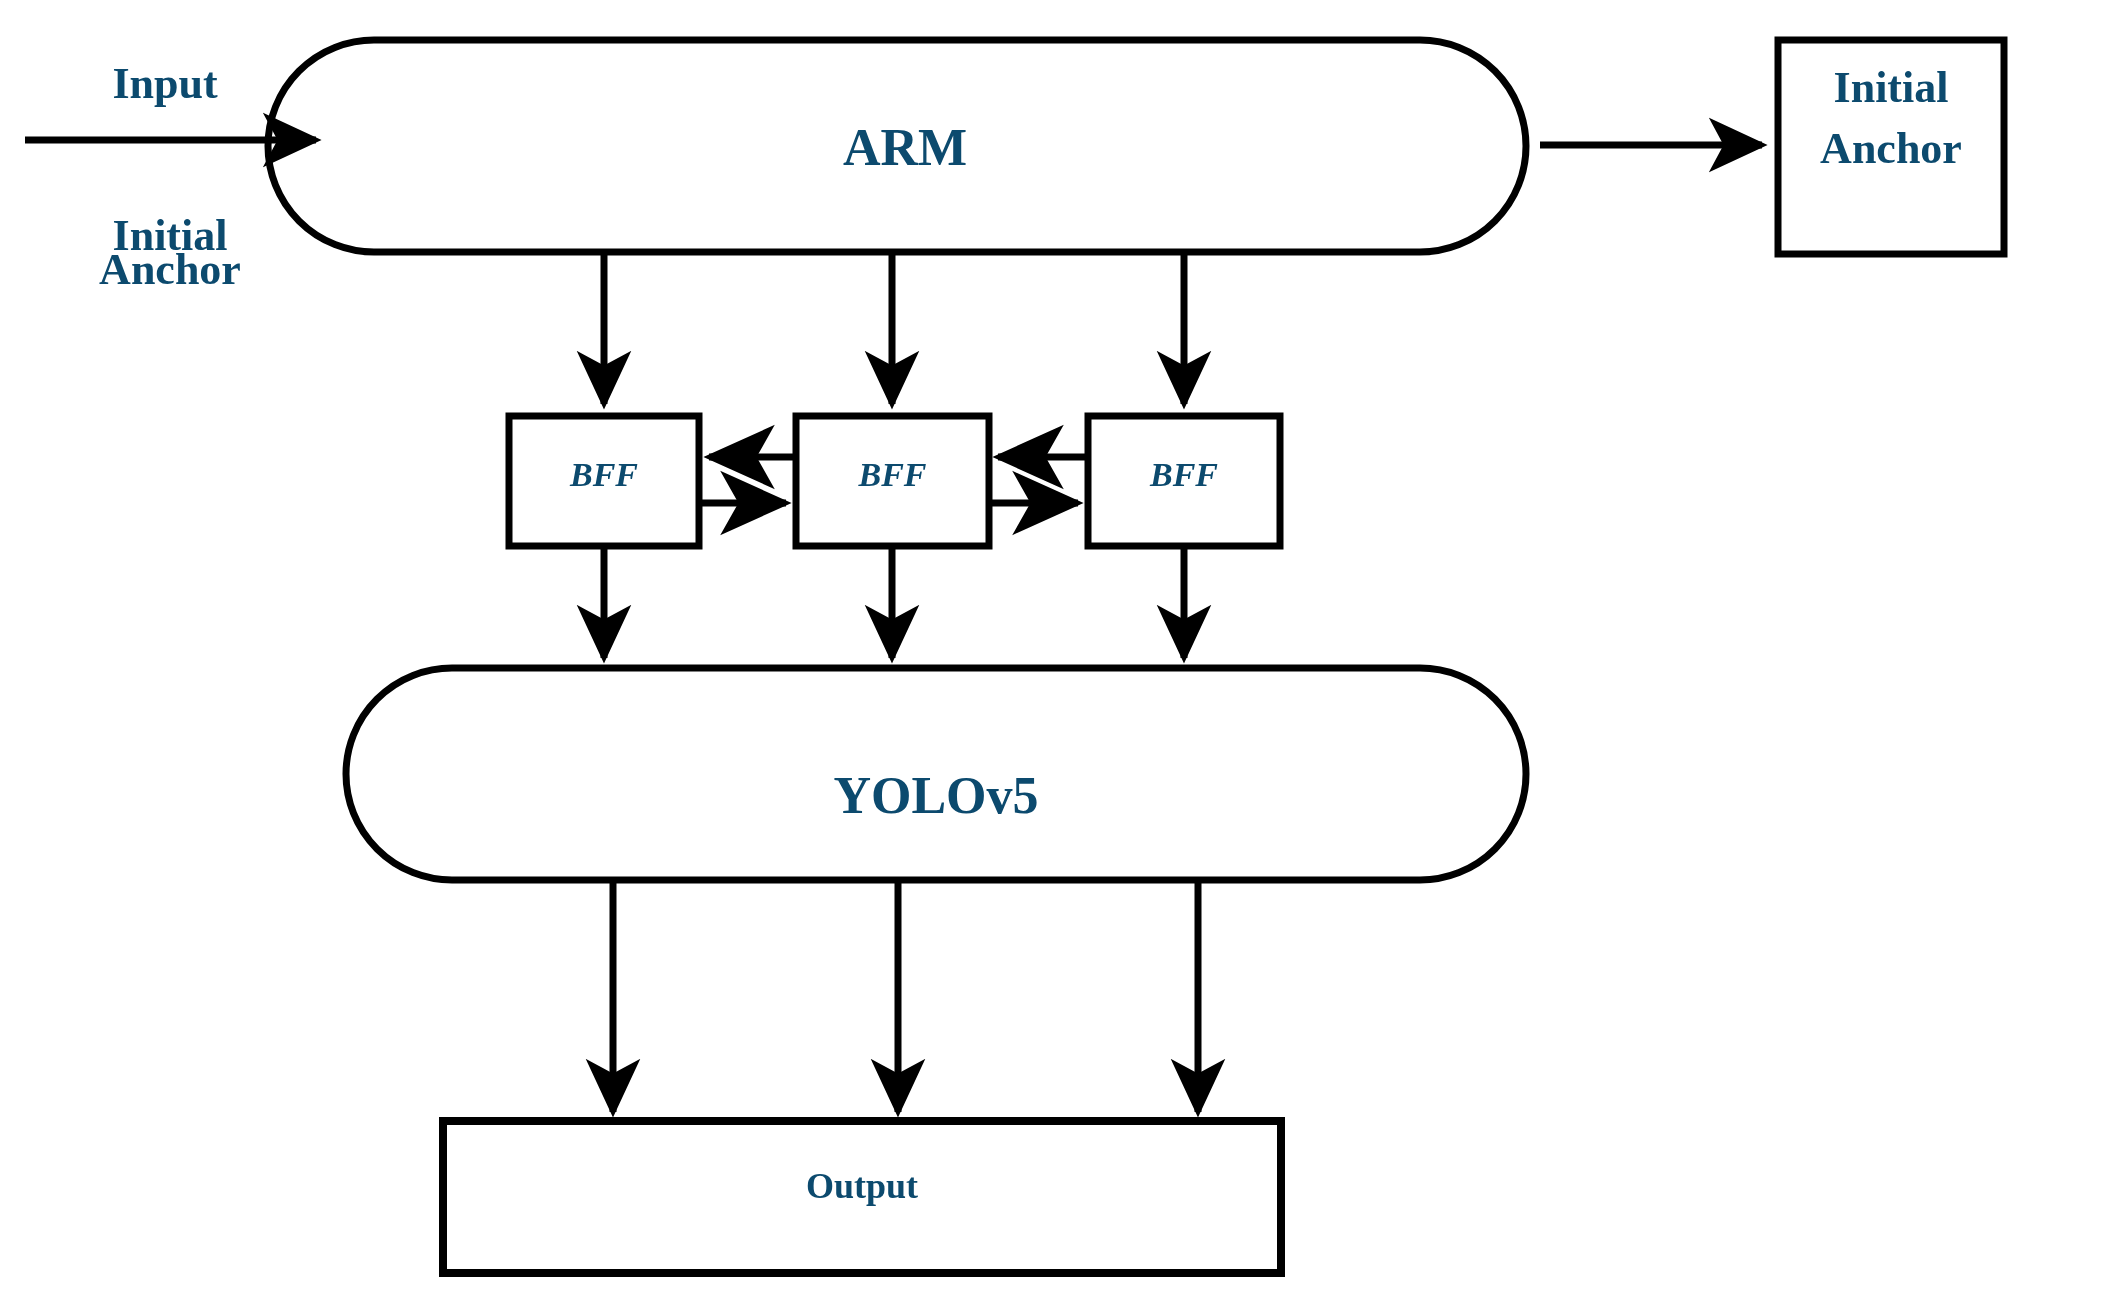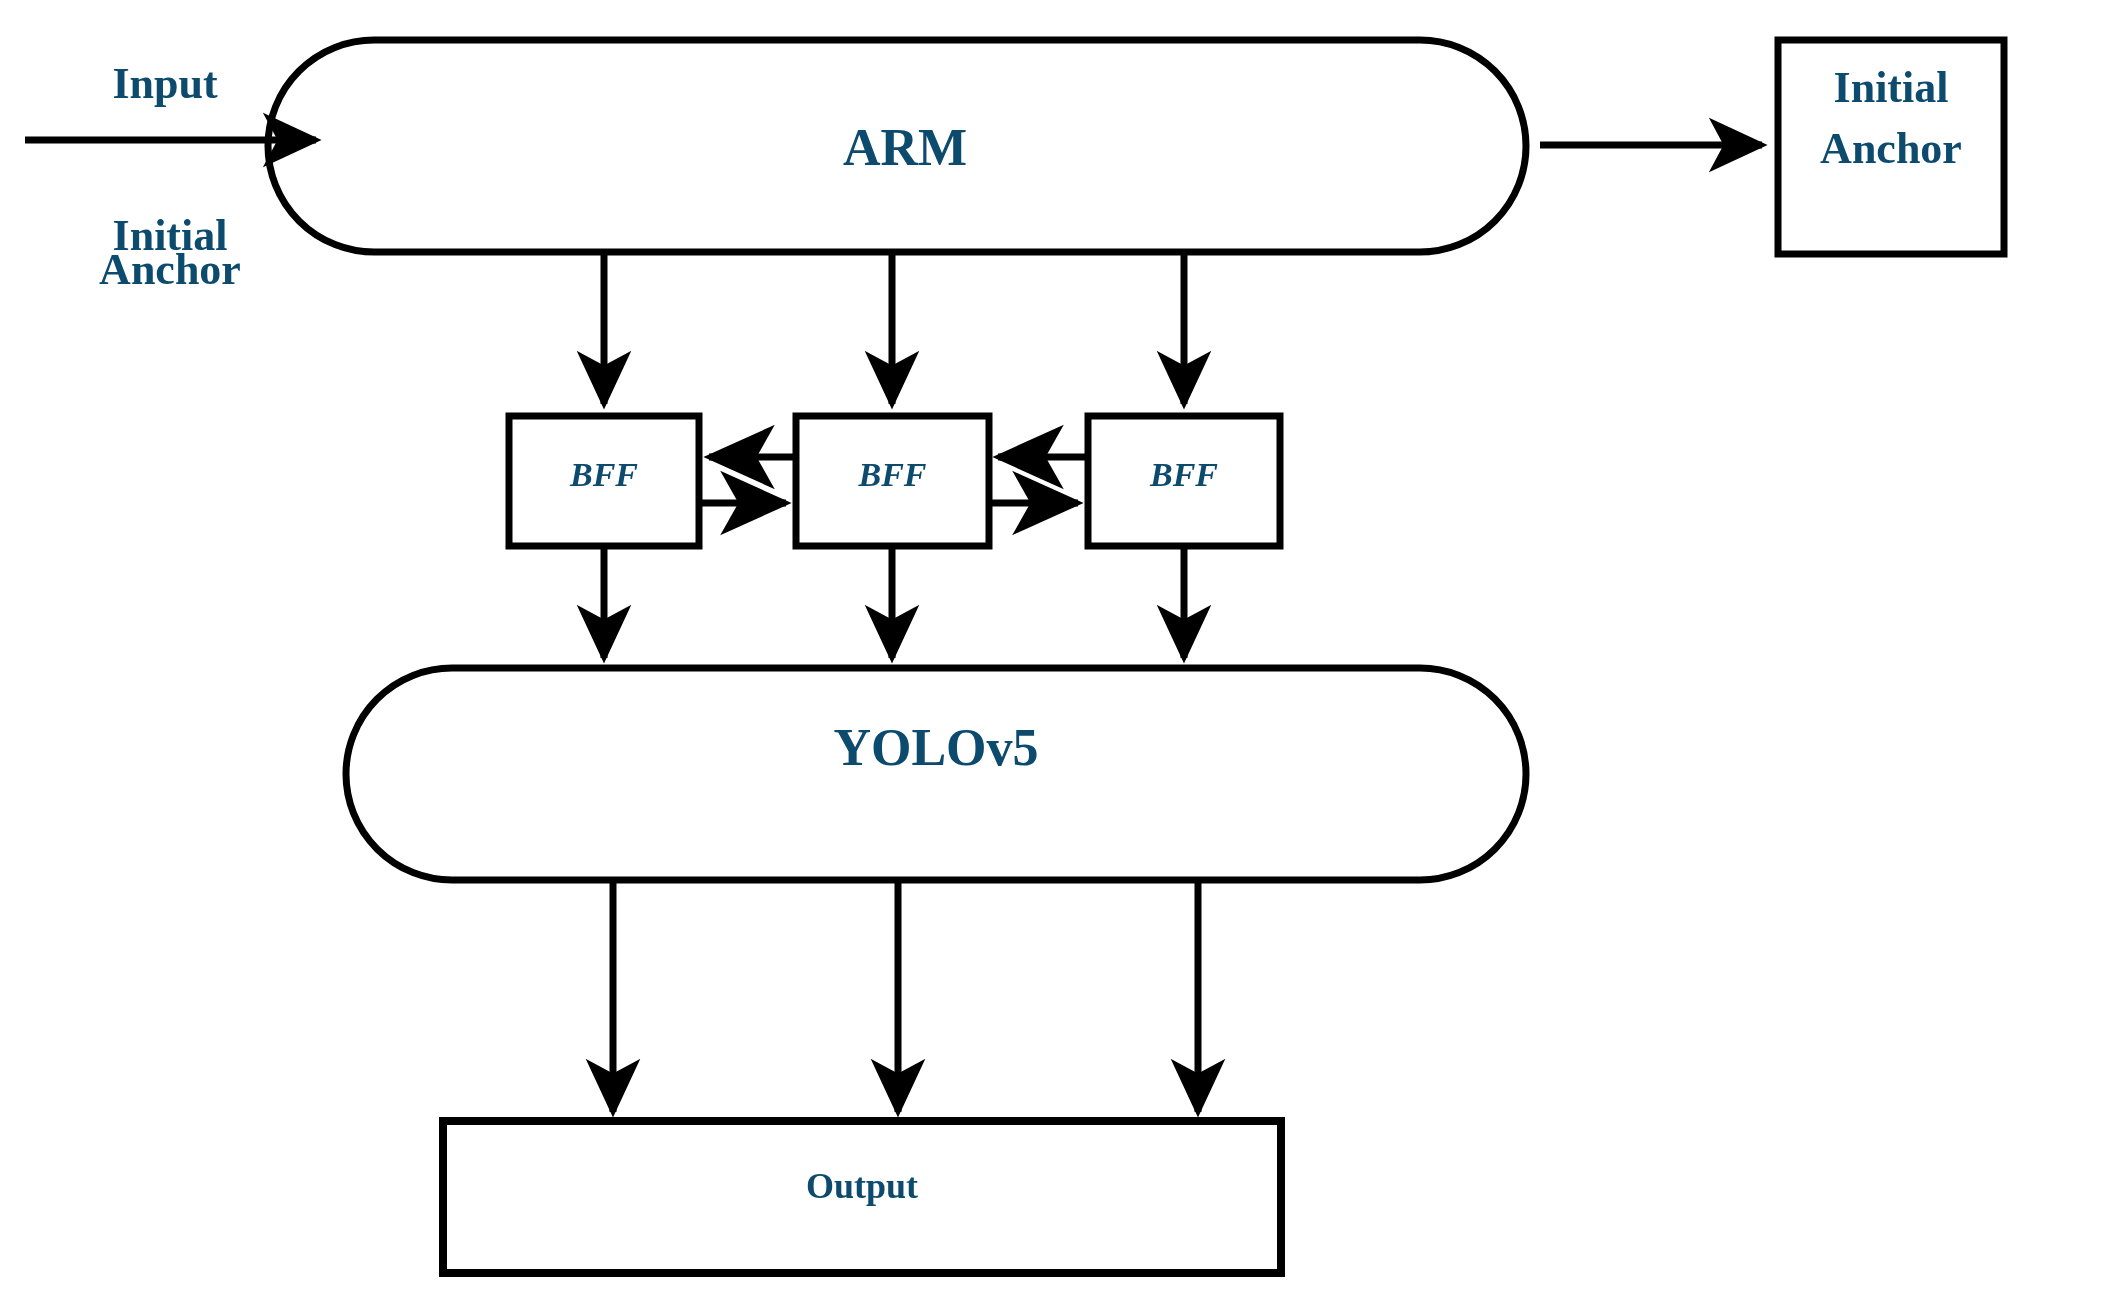--- a/index.html
+++ b/index.html
@@ -108,21 +108,21 @@
   <div class="node-label lbl-refined" style="left:1778px; top:62px; width:226px;">Initial</div>
 
   <div class="node-label lbl-refined" style="left:1778px; top:123px; width:226px;">Anchor</div>
 
   <div class="node-label lbl-bff" style="left:509px; top:455px; width:190px;">BFF</div>
 
   <div class="node-label lbl-bff" style="left:796px; top:455px; width:193px;">BFF</div>
 
   <div class="node-label lbl-bff" style="left:1088px; top:455px; width:192px;">BFF</div>
 
-  <div class="node-label lbl-yolo" style="left:346px; top:717px; width:1180px;">YOLOv5</div>
+  <div class="node-label lbl-yolo" style="left:346px; top:765px; width:1180px;">YOLOv5</div>
 
   <div class="node-label lbl-output" style="left:443px; top:1165px; width:838px;">Output</div>
 
   <div class="hit" style="left:268px; top:40px; width:1258px; height:212px;"></div>
   <div class="hit" style="left:1778px; top:40px; width:226px; height:214px;"></div>
   <div class="hit" style="left:509px; top:416px; width:190px; height:130px;"></div>
   <div class="hit" style="left:796px; top:416px; width:193px; height:130px;"></div>
   <div class="hit" style="left:1088px; top:416px; width:192px; height:130px;"></div>
   <div class="hit" style="left:346px; top:668px; width:1180px; height:212px;"></div>
   <div class="hit" style="left:443px; top:1121px; width:838px; height:152px;"></div>

